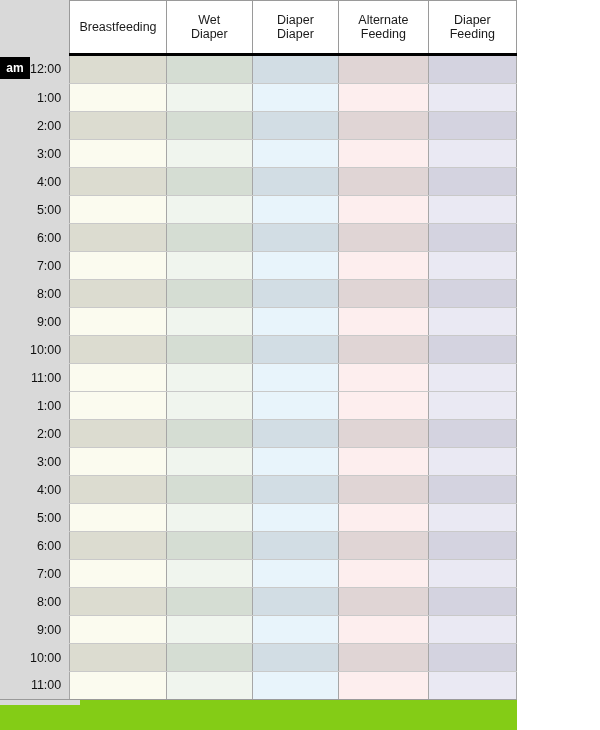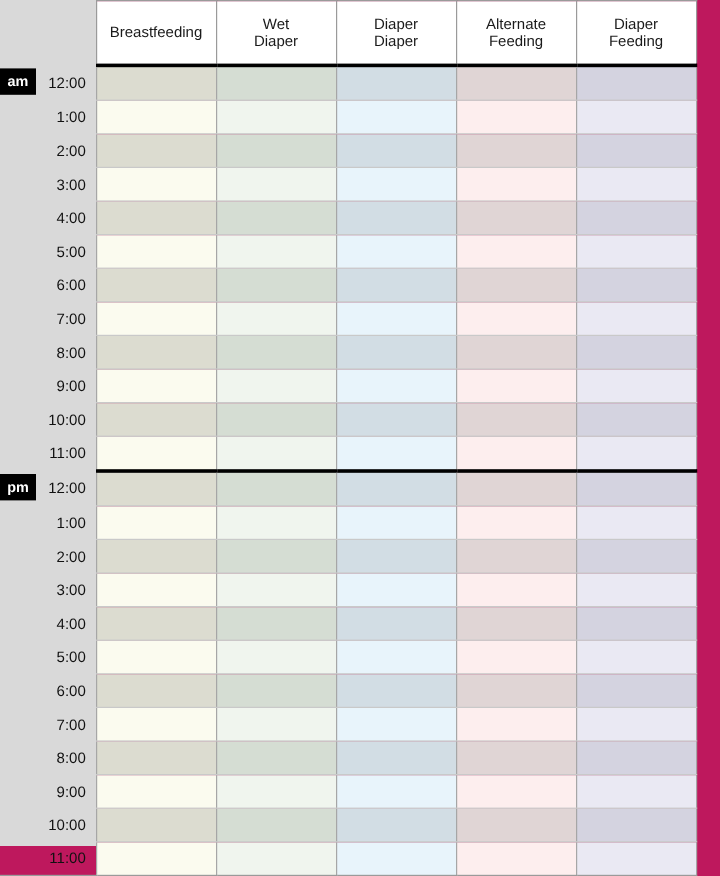--- a/index.html
+++ b/index.html
@@ -9,23 +9,23 @@
   body {
     width: 600px;
     height: 730px;
     background: #ffffff;
     font-family: "Liberation Sans", sans-serif;
     overflow: hidden;
   }
 
   .sheet {
     position: relative;
-    width: 600px;
+    width: 517px;
     height: 730px;
-    background: #be185d;
+    background: #84cc16;
   }
 
   
   .gutter {
     position: absolute;
     left: 0;
     top: 0;
     width: 80px;
     height: 705px;
     background: #d9d9d9;
@@ -256,28 +256,20 @@
           <td class="col-4"></td>
         </tr>
         <tr class="alt">
           <td class="time"><span>11:00</span></td>
           <td class="col-0"></td>
           <td class="col-1"></td>
           <td class="col-2"></td>
           <td class="col-3"></td>
           <td class="col-4"></td>
         </tr>
-        <tr class="major">
-          <td class="time"><span class="ampm">pm</span><span>12:00</span></td>
-          <td class="col-0"></td>
-          <td class="col-1"></td>
-          <td class="col-2"></td>
-          <td class="col-3"></td>
-          <td class="col-4"></td>
-        </tr>
         <tr class="alt">
           <td class="time"><span>1:00</span></td>
           <td class="col-0"></td>
           <td class="col-1"></td>
           <td class="col-2"></td>
           <td class="col-3"></td>
           <td class="col-4"></td>
         </tr>
         <tr>
           <td class="time"><span>2:00</span></td>

